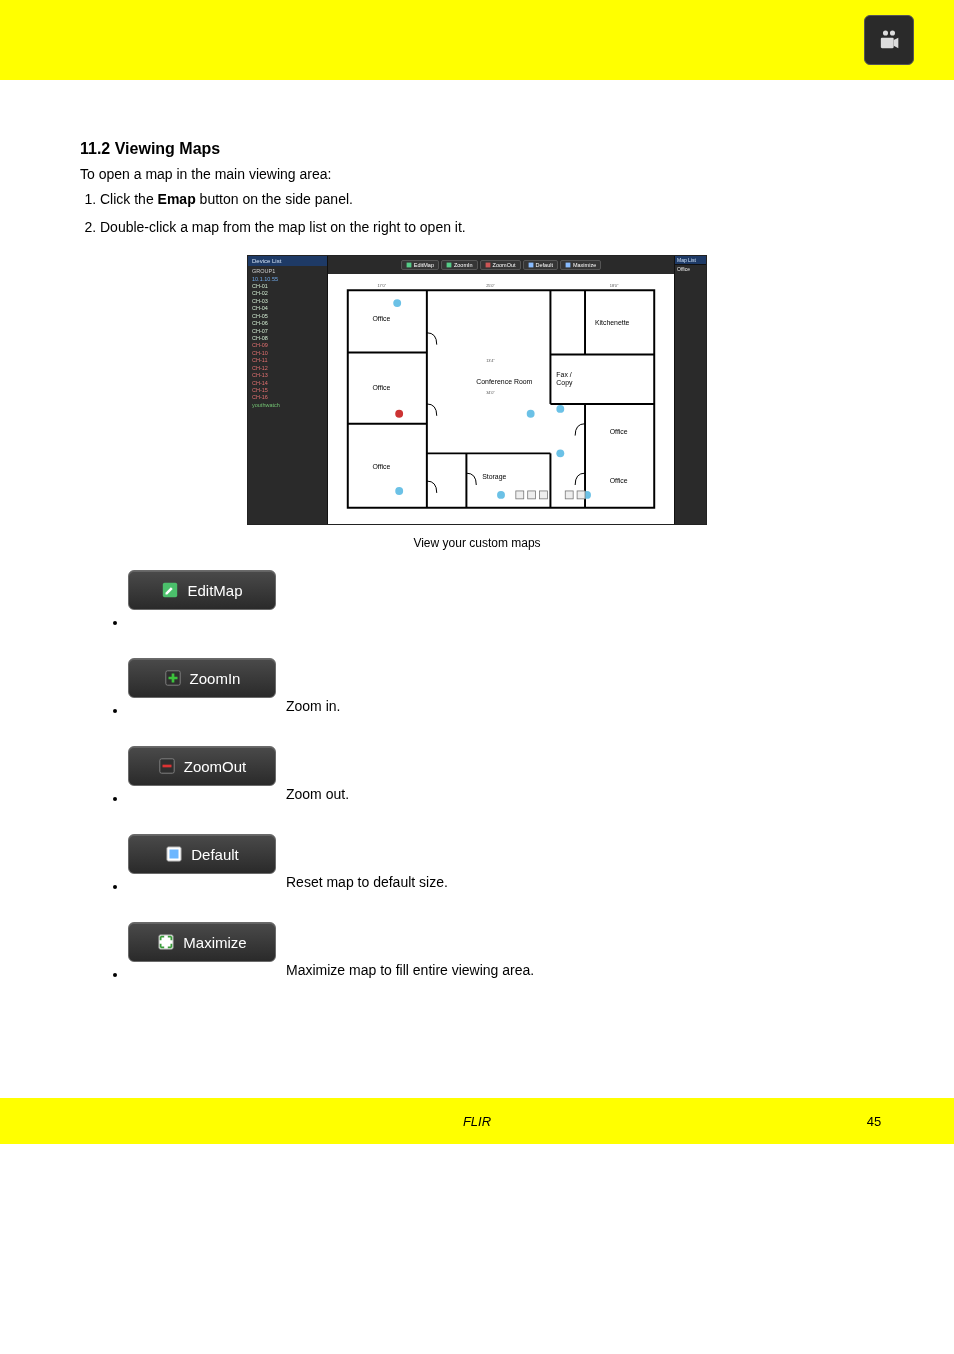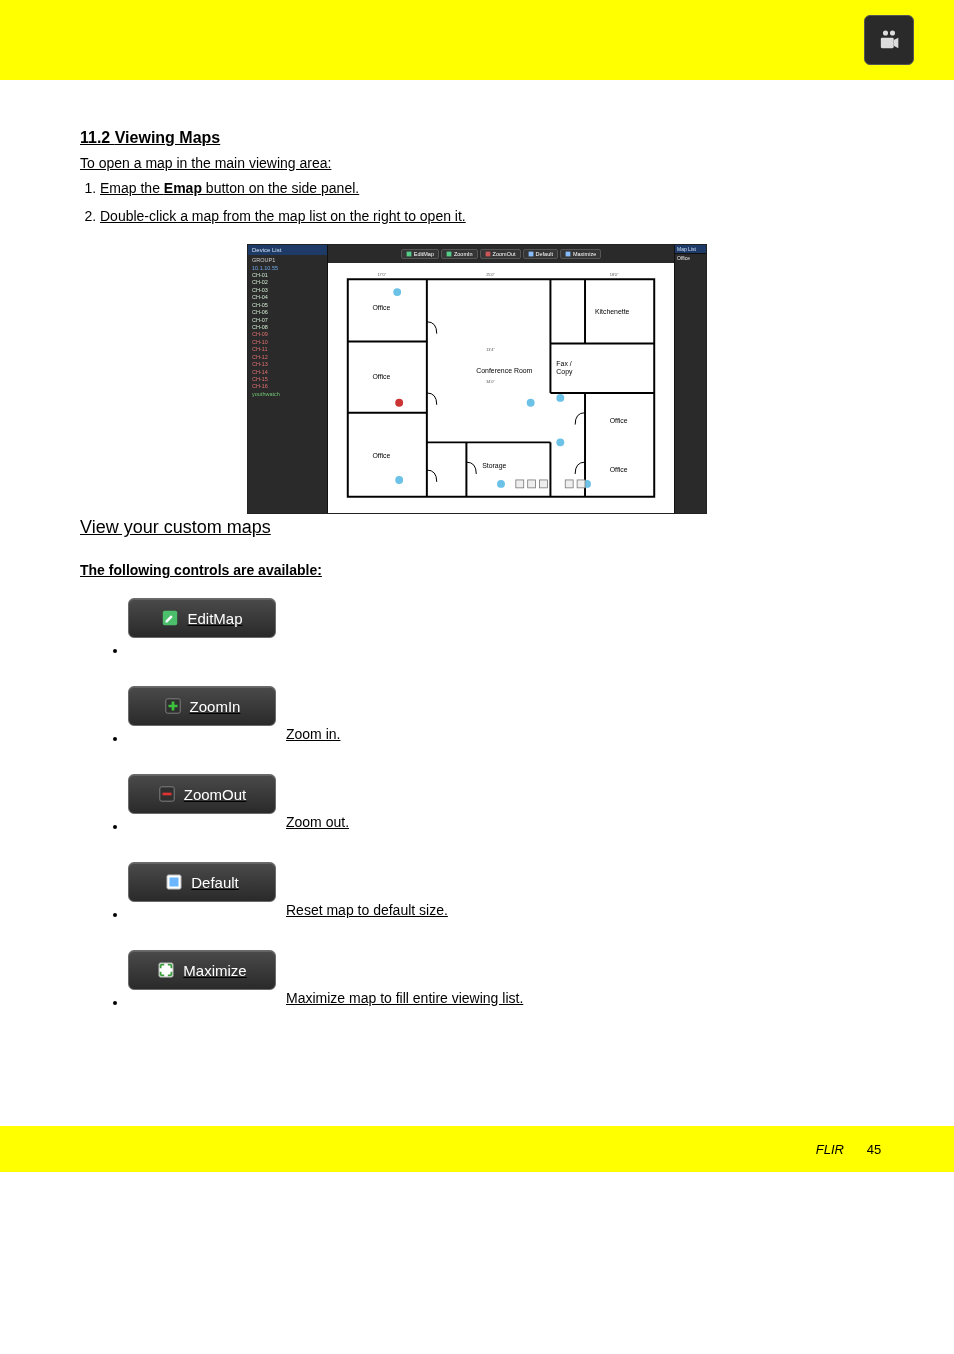--- a/index.html
+++ b/index.html
@@ -1,21 +1,21 @@
 <!DOCTYPE html>
 <html><head>
 <meta charset="utf-8">
 <style>
   * { margin: 0; padding: 0; box-sizing: border-box; }
   body { font-family: Arial, sans-serif; font-size: 14px; background: #fff; width: 954px; margin: 0 auto; color: #000; }
 
   .top-bar { background: #ffff00; height: 80px; display: flex; justify-content: flex-end; align-items: center; padding-right: 40px; }
   .cam-icon-wrap { width: 50px; height: 50px; background: #2a2a2a; border: 1px solid #555; border-radius: 6px; display: flex; align-items: center; justify-content: center; }
 
-  .page { padding: 21px 80px 60px 80px; text-decoration: underline; }
+  .page { padding: 32px 80px 60px 80px; }
 
   h2.section-num { font-size: 16px; font-weight: bold; margin: 28px 0 8px 0; }
   .steps { margin-left: 20px; }
   .steps li { margin: 8px 0; line-height: 1.4; }
 
   .figure-wrap { text-align: center; margin: 18px 0 6px 0; }
   .map-shot { display: inline-block; width: 460px; height: 270px; background: #1a1a1a; border: 1px solid #222; position: relative; overflow: hidden; text-align: left; }
   .map-left { position: absolute; left: 0; top: 0; bottom: 0; width: 80px; background: #2a2a2a; border-right: 1px solid #111; }
   .map-left-head { background: #1e3a66; color: #cfe0f5; font-size: 6px; padding: 2px 4px; }
   .dev-tree { padding: 2px 4px; font-size: 5.5px; color: #cfcfcf; line-height: 1.35; }
@@ -28,33 +28,33 @@
   .tbtn { display: inline-flex; align-items: center; gap: 2px; background: #353535; border: 1px solid #555; border-radius: 2px; font-size: 5.5px; color: #fff; padding: 1px 4px; }
   .tbtn-ico { width: 6px; height: 6px; display: inline-block; }
 
   .map-right { position: absolute; right: 0; top: 0; bottom: 0; width: 32px; background: #2a2a2a; border-left: 1px solid #111; }
   .map-right-head { background: #1e3a66; color: #cfe0f5; font-size: 5px; padding: 1px 2px; border-bottom: 1px solid #111; }
   .map-right-item { font-size: 5px; color: #eee; padding: 1px 2px; }
 
   .map-canvas { position: absolute; left: 80px; right: 32px; top: 18px; bottom: 0; background: #fff; }
   .map-canvas svg { width: 100%; height: 100%; display: block; }
 
-  .caption { text-align: left; font-size: 18px; margin-top: 0; }
+  .caption { text-align: center; font-size: 12px; margin-top: 8px; }
 
   .controls-head { margin: 24px 0 10px 0; font-weight: bold; }
   ul.ctrl-list { list-style: disc; margin-left: 48px; }
   ul.ctrl-list > li { margin: 48px 0 8px 0; position: relative; }
   .ctrl-row { display: flex; align-items: center; gap: 10px; }
   .ctrl-text { line-height: 1.45; }
 
   .ui-btn { display: inline-flex; align-items: center; justify-content: center; width: 148px; height: 40px; border-radius: 6px; border: 1px solid #6a6a6a; background: linear-gradient(to bottom, #4a4a4a 0%, #2a2a2a 100%); color: #fff; font-size: 15px; font-family: inherit; gap: 8px; box-shadow: inset 0 1px 0 rgba(255,255,255,0.15); position: relative; top: -28px; }
   .ui-btn .bico { width: 18px; height: 18px; display: inline-block; }
 
   .bottom-bar { background: #ffff00; height: 46px; margin-top: 40px; display: flex; align-items: center; justify-content: space-between; padding: 0 50px; font-size: 13px; }
-  .bottom-center { flex: 1; text-align: right; font-style: italic; }
+  .bottom-center { flex: 1; text-align: center; font-style: italic; }
   .bottom-right { width: 60px; text-align: center; }
   .bottom-left { width: 60px; }
 </style>
 </head>
 <body>
 
 <div class="top-bar">
   <div class="cam-icon-wrap">
     <svg viewBox="0 0 24 24" width="28" height="28">
         <g fill="#ddd">
@@ -68,21 +68,21 @@
 </div>
 
 <div class="page">
 
   <h2 class="section-num"><span>11.2 </span><span>Viewing Maps</span></h2>
 
   <p>To open a map in the main viewing area:</p>
 
   <ol class="steps">
     <li>
-      <span>Emap the </span><b>Emap</b><span> button on the side panel.</span>
+      <span>Click the </span><b>Emap</b><span> button on the side panel.</span>
     </li>
     <li>Double-click a map from the map list on the right to open it.</li>
   </ol>
 
 
   <div class="figure-wrap">
     <div class="map-shot">
       
       <div class="map-left">
         <div class="map-left-head">Device List</div>
@@ -211,21 +211,20 @@
             <rect x="214" y="218" width="8" height="8"></rect>
             <rect x="240" y="218" width="8" height="8"></rect>
             <rect x="252" y="218" width="8" height="8"></rect>
           </g>
         </svg>
       </div>
     </div>
     <div class="caption">View your custom maps</div>
   </div>
 
-  <p class="controls-head">The following controls are available:</p>
 
   <ul class="ctrl-list">
     <li>
       <div class="ctrl-row">
         <span class="ui-btn">
           <span class="bico"><svg viewBox="0 0 20 20">
                 <rect x="2" y="2" width="16" height="16" rx="2" fill="#4bbf6b"></rect>
                 <path d="M5 13l6-6 2 2-6 6H5v-2z" fill="#fff"></path>
               </svg></span>
           <span>EditMap</span>
@@ -270,21 +269,21 @@
     </li>
     <li>
       <div class="ctrl-row">
         <span class="ui-btn">
           <span class="bico"><svg viewBox="0 0 20 20">
                 <rect x="2" y="2" width="16" height="16" rx="2" fill="#fff" stroke="#888"></rect>
                 <path d="M4 4h4M4 4v4M16 4h-4M16 4v4M4 16h4M4 16v-4M16 16h-4M16 16v-4" stroke="#3a9c3a" stroke-width="2"></path>
               </svg></span>
           <span>Maximize</span>
         </span>
-        <span class="ctrl-text"> Maximize map to fill entire viewing list.</span>
+        <span class="ctrl-text"> Maximize map to fill entire viewing area.</span>
       </div>
     </li>
   </ul>
 
 </div>
 
 <div class="bottom-bar">
   <span class="bottom-left"></span>
   <span class="bottom-center">FLIR</span>
   <span class="bottom-right">45</span>

